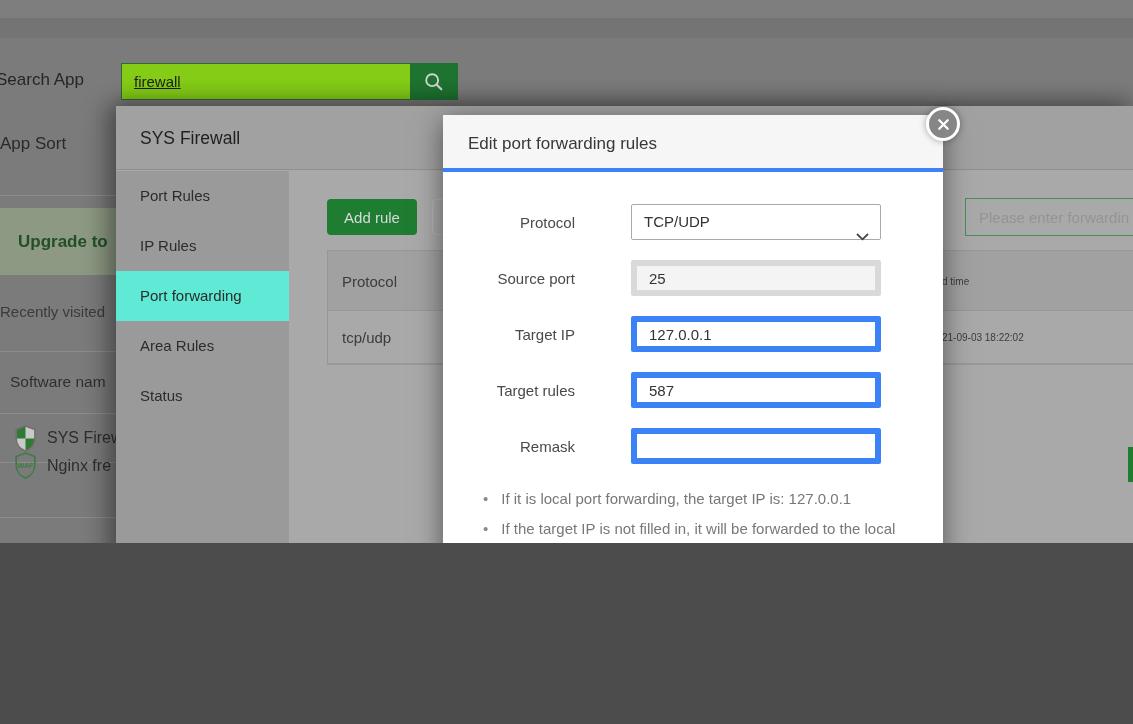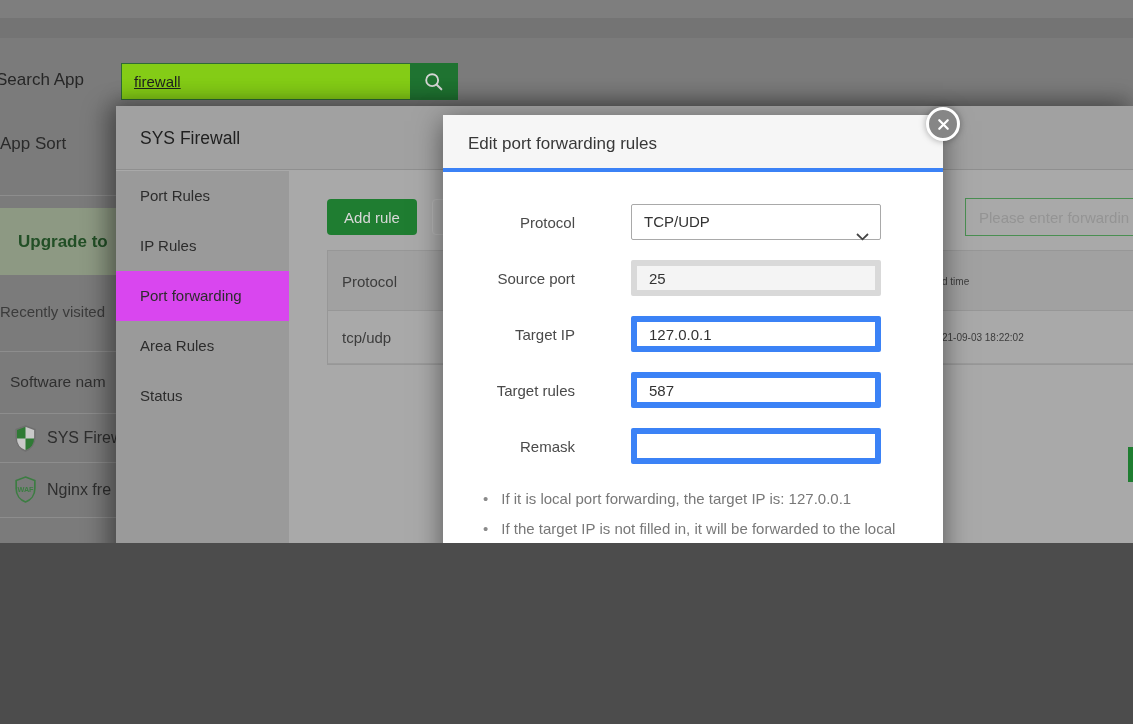--- a/index.html
+++ b/index.html
@@ -38,21 +38,21 @@
     position:absolute;left:116px;top:106px;width:1017px;height:618px;background:#a9a9a9;
     box-shadow:-12px 0 22px rgba(0,0,0,.28), 0 -8px 18px rgba(0,0,0,.22);
   }
   .panel-header{
     height:64px;background:#a1a1a1;border-bottom:1px solid #8f8f8f;
     font-size:17.5px;color:#1f1f1f;line-height:64px;padding-left:24px;
   }
   .panel-body{position:absolute;left:0;top:65px;right:0;bottom:0;display:flex;}
   .panel-sidebar{width:173px;background:#9a9a9a;flex:0 0 auto;}
   .side-item{height:50px;line-height:50px;padding-left:24px;font-size:15px;color:#2c2c2c;cursor:pointer;}
-  .side-item.active{background:#d946ef;}
+  .side-item.active{background:#5eead4;}
   .panel-content{position:relative;flex:1;background:#a9a9a9;}
   .add-rule-btn{
     position:absolute;left:38px;top:28px;width:90px;height:36px;background:#1f7d31;color:#d9d9d9;
     border:none;border-radius:4px;font-size:15px;cursor:pointer;
     font-family:"Liberation Sans","DejaVu Sans",sans-serif;
   }
   .ghost-btn{position:absolute;left:143px;top:28px;width:50px;height:36px;border:1px solid #b3b3b3;border-radius:4px;background:transparent;}
   .fwd-search{
     position:absolute;left:676px;top:27px;width:200px;height:38px;background:transparent;
     border:1px solid #4a8f52;font-size:15px;color:#3a3a3a;padding:0 13px;outline:none;
@@ -152,21 +152,21 @@
           <rect x="3" y="1" width="9" height="12" fill="#2f7a35"></rect>
           <rect x="12" y="13" width="9" height="12" fill="#2f7a35"></rect>
         </g>
         <path d="M12 1 L21 4.4 V12 C21 18.6 17 23.3 12 25 C7 23.3 3 18.6 3 12 V4.4 Z" fill="none" stroke="#6f6f6f" stroke-width="1.4"></path>
       </svg>
     </span>
     <span class="app-nm">SYS Firew</span>
   </div>
   <div class="hline" style="top:462px"></div>
 
-  <div class="app-row" style="top:463px;height:53px;align-items:center;">
+  <div class="app-row" style="top:439px;height:53px;align-items:center;">
     <span class="app-ic">
       <svg width="25" height="27" viewBox="0 0 24 26">
         <path d="M12 1 L21 4.4 V12 C21 18.6 17 23.3 12 25 C7 23.3 3 18.6 3 12 V4.4 Z" fill="none" stroke="#3c7d42" stroke-width="1.6"></path>
         <text x="12" y="15.5" font-size="7" fill="#3c7d42" text-anchor="middle" font-weight="bold" font-family="Liberation Sans, sans-serif">WAF</text>
       </svg>
     </span>
     <span class="app-nm">Nginx fre</span>
   </div>
   <div class="hline" style="top:517px"></div>
 

